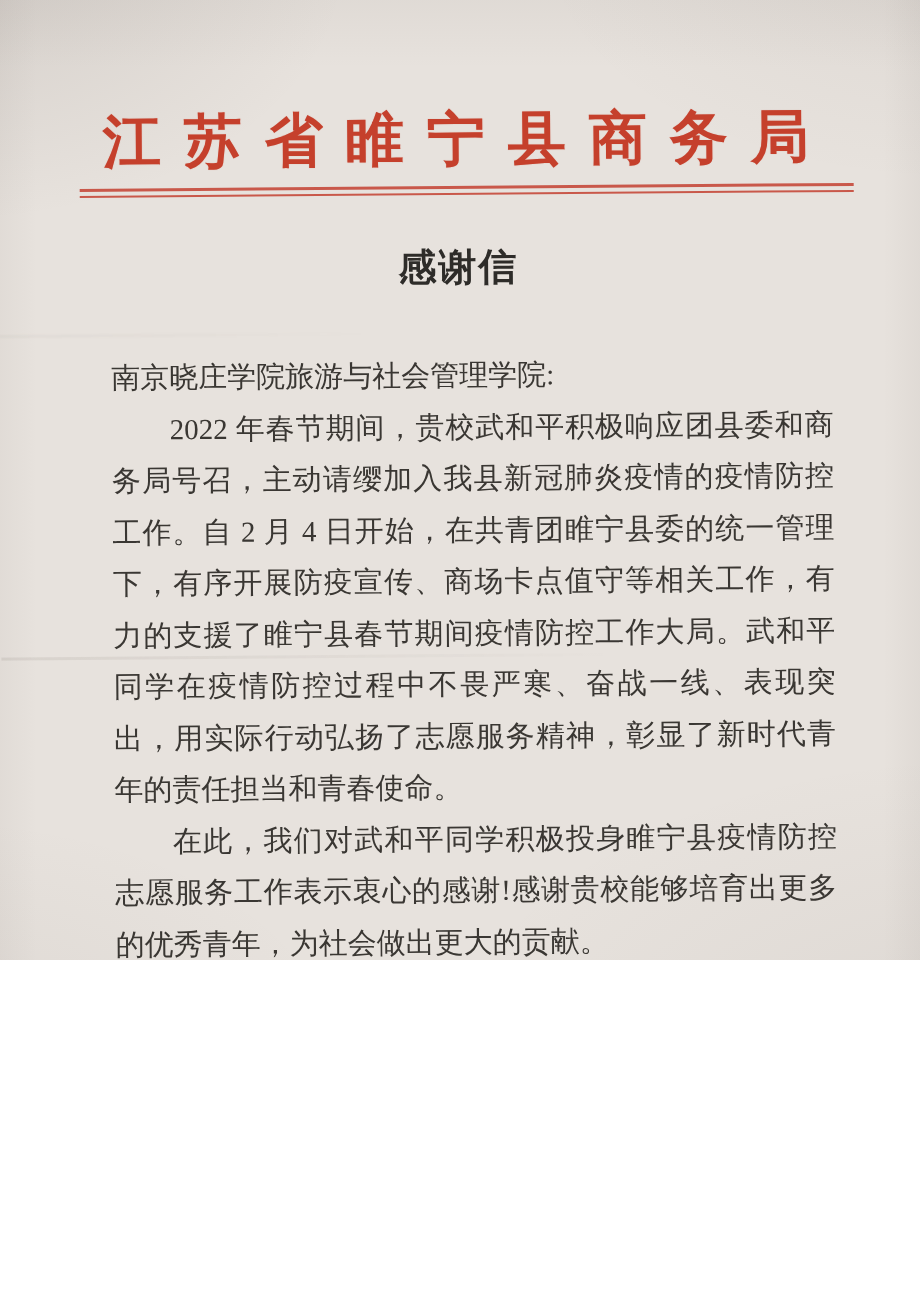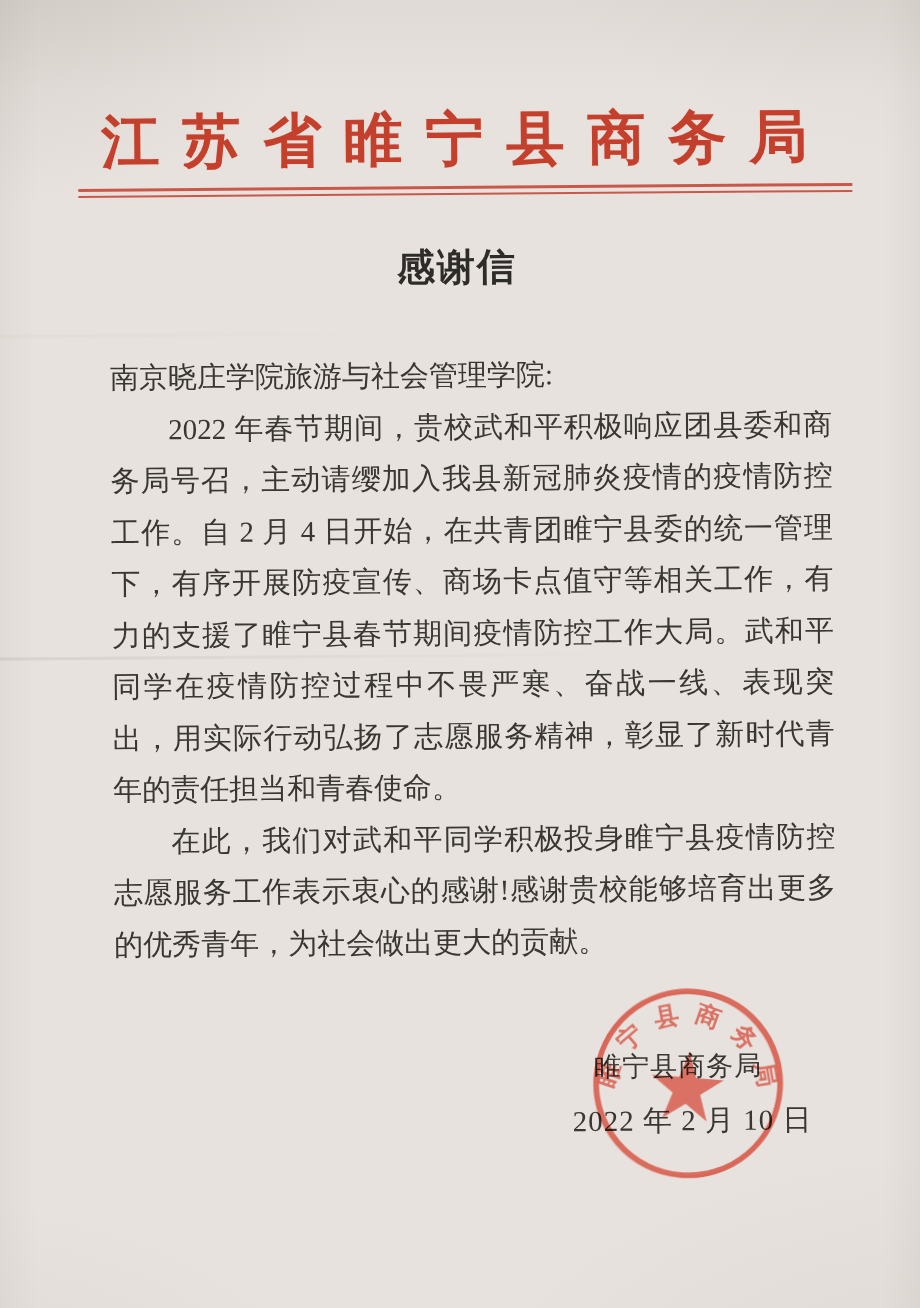--- a/index.html
+++ b/index.html
@@ -1,18 +1,18 @@
 <!DOCTYPE html>
 <html><head>
 <meta charset="utf-8">
 <style>
   html,body{margin:0;padding:0;}
   .page{
     position:relative;
-    width:920px;height:1308px;
+    width:920px;height:960px;
     overflow:hidden;
     background-color:#e7e2dd;
     background-image:
       radial-gradient(ellipse 650px 420px at -6% -4%, rgba(95,85,78,0.14), transparent 62%),
       radial-gradient(ellipse 700px 400px at 104% -6%, rgba(95,85,78,0.07), transparent 60%),
       radial-gradient(ellipse 900px 520px at 108% 112%, rgba(95,85,78,0.08), transparent 62%),
       radial-gradient(ellipse 700px 400px at -8% 110%, rgba(95,85,78,0.07), transparent 60%),
       linear-gradient(180deg, rgba(105,95,88,0.06) 0%, transparent 7%),
       linear-gradient(90deg, rgba(105,95,88,0.05) 0%, transparent 4%, transparent 96%, rgba(105,95,88,0.06) 100%);
     font-family:"Liberation Serif","DejaVu Serif",serif;

